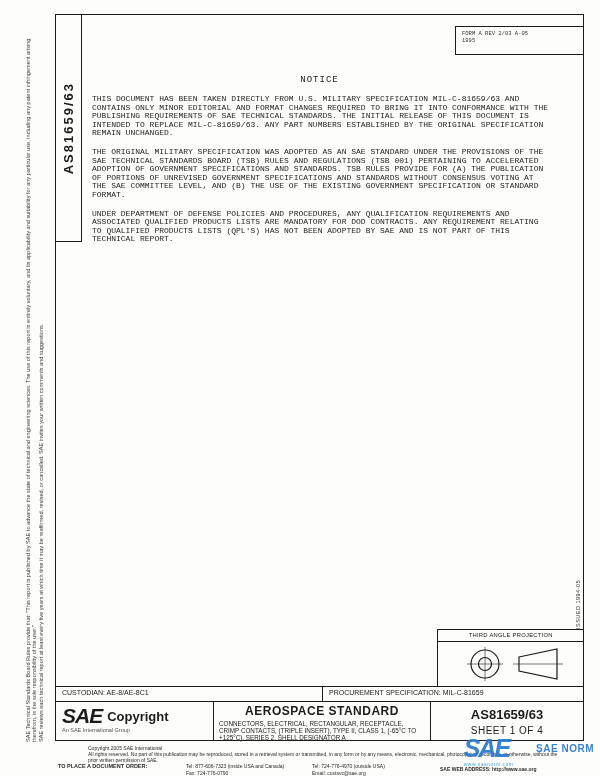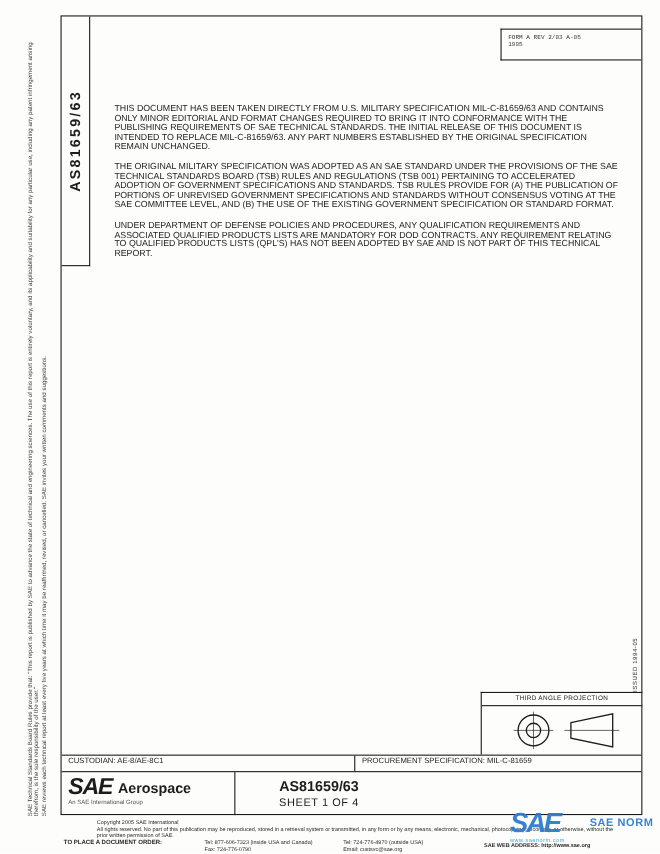--- a/index.html
+++ b/index.html
@@ -13,21 +13,21 @@
 
   .frame{position:absolute;left:55px;top:14px;width:529px;height:727px;border:1.5px solid #1c1c1c;box-sizing:border-box;}
 
   .as-box{position:absolute;left:0;top:0;width:25px;height:226px;border-right:1.5px solid #1c1c1c;border-bottom:1.5px solid #1c1c1c;display:flex;align-items:center;justify-content:center;}
   .as-box .vert{font-weight:bold;font-size:13px;letter-spacing:2px;}
 
   .stamp{position:absolute;right:0;top:11px;width:128px;height:29px;border:1px solid #1c1c1c;border-right:none;padding:3px 6px;box-sizing:border-box;font-size:5.5px;line-height:7px;font-family:"Liberation Mono",monospace;color:#333;}
 
   .notice-title{position:absolute;left:0;top:60px;width:100%;text-align:center;font-size:9px;letter-spacing:1px;font-family:"Liberation Mono",monospace;}
 
-  .paras{position:absolute;left:48px;top:80px;width:458px;font-family:Liberation Sans, sans-serif;font-size:8px;line-height:8.6px;}
+  .paras{position:absolute;left:36px;top:80px;width:458px;font-family:Liberation Mono, monospace;font-size:8px;line-height:8.6px;}
   .paras p{margin:0 0 10px 0;}
 
   .issued{position:absolute;right:2px;top:548px;height:66px;font-size:5.5px;letter-spacing:0.5px;color:#333;}
 
   .proj-box{position:absolute;left:381px;top:614px;width:146.5px;height:57px;border-left:1px solid #1c1c1c;border-top:1px solid #1c1c1c;box-sizing:border-box;}
   .proj-label{font-size:5.8px;letter-spacing:0.3px;text-align:center;height:11px;line-height:11px;border-bottom:1px solid #1c1c1c;}
   .proj-sym{height:44px;display:flex;align-items:center;justify-content:center;}
 
   .cust-row{position:absolute;left:0;top:671px;width:100%;height:15px;border-top:1.5px solid #1c1c1c;display:flex;box-sizing:border-box;font-size:7px;}
   .cust-cell{width:266px;padding:2px 0 0 6px;box-sizing:border-box;}
@@ -74,20 +74,21 @@
 
     <div class="as-box">
       <span class="vert">AS81659/63</span>
     </div>
 
     <div class="stamp">
       <div>FORM A  REV 2/03 A-05</div>
       <div>1995</div>
     </div>
 
+    <div class="notice-title">NOTICE</div>
 
     <div class="paras">
       <p>THIS DOCUMENT HAS BEEN TAKEN DIRECTLY FROM U.S. MILITARY SPECIFICATION MIL-C-81659/63 AND CONTAINS ONLY MINOR EDITORIAL AND FORMAT CHANGES REQUIRED TO BRING IT INTO CONFORMANCE WITH THE PUBLISHING REQUIREMENTS OF SAE TECHNICAL STANDARDS.  THE INITIAL RELEASE OF THIS DOCUMENT IS INTENDED TO REPLACE MIL-C-81659/63.  ANY PART NUMBERS ESTABLISHED BY THE ORIGINAL SPECIFICATION REMAIN UNCHANGED.</p>
       <p>THE ORIGINAL MILITARY SPECIFICATION WAS ADOPTED AS AN SAE STANDARD UNDER THE PROVISIONS OF THE SAE TECHNICAL STANDARDS BOARD (TSB) RULES AND REGULATIONS (TSB 001) PERTAINING TO ACCELERATED ADOPTION OF GOVERNMENT SPECIFICATIONS AND STANDARDS.  TSB RULES PROVIDE FOR (A) THE PUBLICATION OF PORTIONS OF UNREVISED GOVERNMENT SPECIFICATIONS AND STANDARDS WITHOUT CONSENSUS VOTING AT THE SAE COMMITTEE LEVEL, AND (B) THE USE OF THE EXISTING GOVERNMENT SPECIFICATION OR STANDARD FORMAT.</p>
       <p>UNDER DEPARTMENT OF DEFENSE POLICIES AND PROCEDURES, ANY QUALIFICATION REQUIREMENTS AND ASSOCIATED QUALIFIED PRODUCTS LISTS ARE MANDATORY FOR DOD CONTRACTS.  ANY REQUIREMENT RELATING TO QUALIFIED PRODUCTS LISTS (QPL'S) HAS NOT BEEN ADOPTED BY SAE AND IS NOT PART OF THIS TECHNICAL REPORT.</p>
     </div>
 
     <div class="issued vert">ISSUED 1994-05</div>
 
     <div class="proj-box">
@@ -106,23 +107,27 @@
 
     <div class="cust-row">
       <div class="cust-cell">CUSTODIAN:  AE-8/AE-8C1</div>
       <div class="proc-cell">PROCUREMENT SPECIFICATION: MIL-C-81659</div>
     </div>
 
     <div class="title-row">
       <div class="logo-cell">
         <div class="logo-top">
           <span class="logo-sae">SAE</span>
-          <span class="logo-aero">Aerospace</span>
+          <span class="logo-aero">Copyright</span>
         </div>
         <div class="logo-tag">An SAE International Group</div>
+      </div>
+      <div class="mid-cell">
+        <div class="std-title">AEROSPACE STANDARD</div>
+        <div class="std-desc">CONNECTORS, ELECTRICAL, RECTANGULAR, RECEPTACLE, CRIMP CONTACTS, (TRIPLE INSERT), TYPE II, CLASS 1, (-65°C TO +125°C), SERIES 2, SHELL DESIGNATOR A</div>
       </div>
       <div class="num-cell">
         <div class="doc-num">AS81659/63</div>
         <div class="sheet">SHEET 1 OF 4</div>
       </div>
     </div>
 
   </div>
 
   <div class="foot f-copy">Copyright 2005 SAE International</div>

